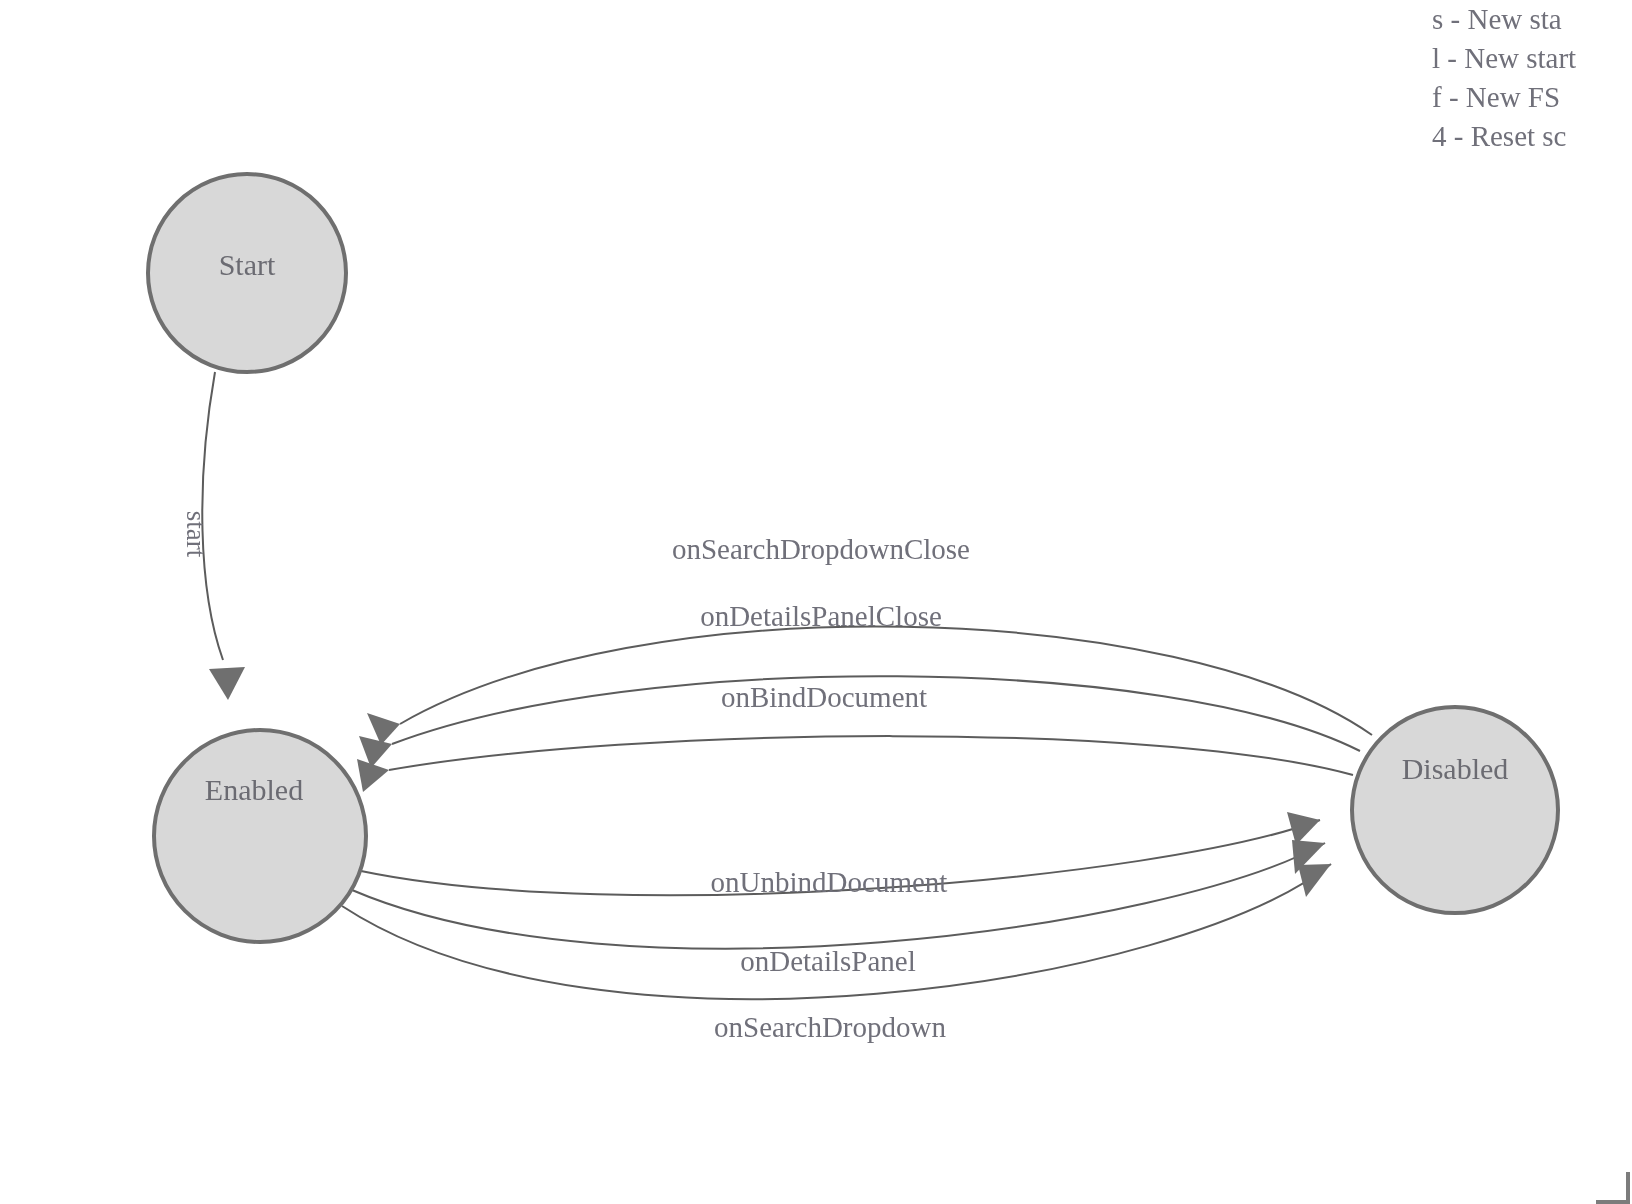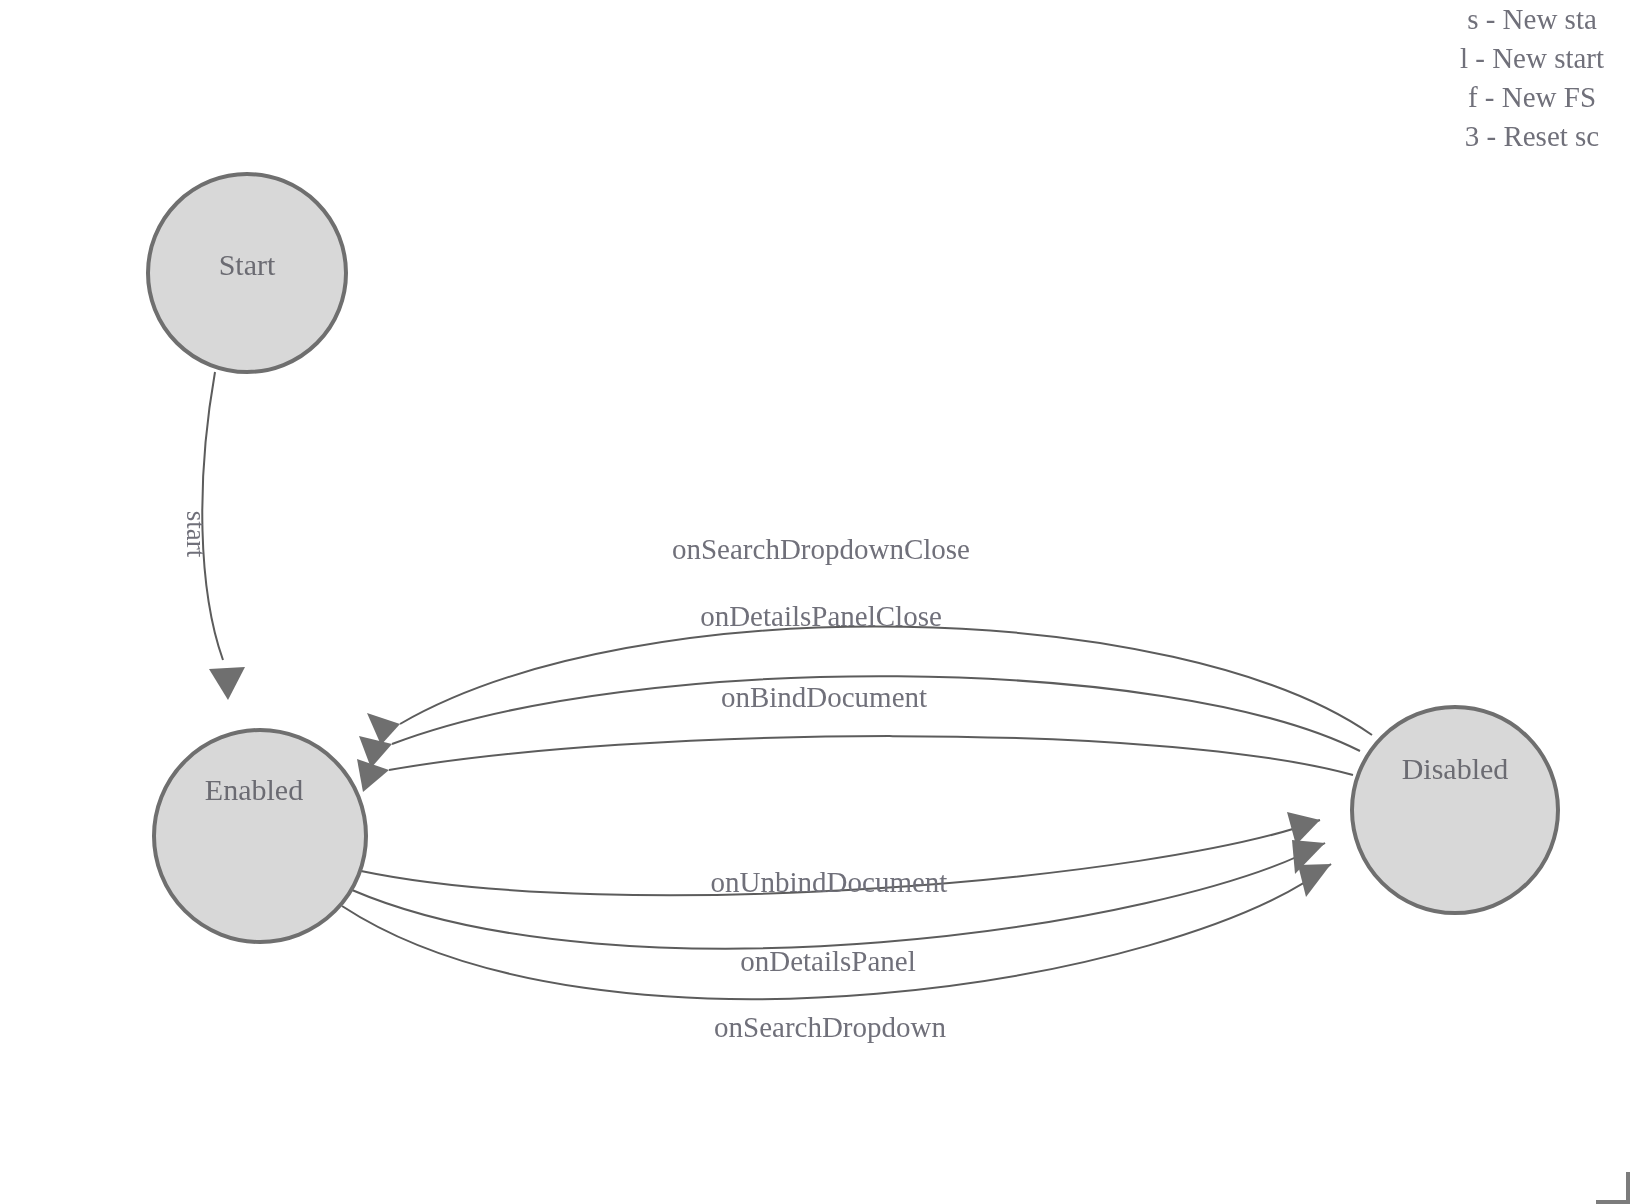--- a/index.html
+++ b/index.html
@@ -65,21 +65,20 @@
     position: absolute;
     right: 0px;
     top: 0px;
     width: 200px;
     overflow: hidden;
     white-space: nowrap;
     color: #70707a;
     font-family: "Liberation Serif", "DejaVu Serif", serif;
     font-size: 29px;
     line-height: 39px;
-    text-align: center;
   }
   .help-line {
     white-space: nowrap;
   }
   .resize-handle {
     position: absolute;
     right: 0px;
     bottom: 0px;
     width: 36px;
     height: 32px;
@@ -171,21 +170,21 @@
     <text class="edge-label" x="828" y="964">onDetailsPanel</text>
 
     <text class="edge-label" x="830" y="1030">onSearchDropdown</text>
 
   </svg>
 
   <div class="help-text">
     <div class="help-line">s - New sta</div>
     <div class="help-line">l - New start</div>
     <div class="help-line">f - New FS</div>
-    <div class="help-line">3 - Reset sc</div>
+    <div class="help-line">4 - Reset sc</div>
   </div>
 
   <div class="resize-handle">
     <div class="v-bar"></div>
     <div class="h-bar"></div>
   </div>
 
 </div>
 
 </body></html>

